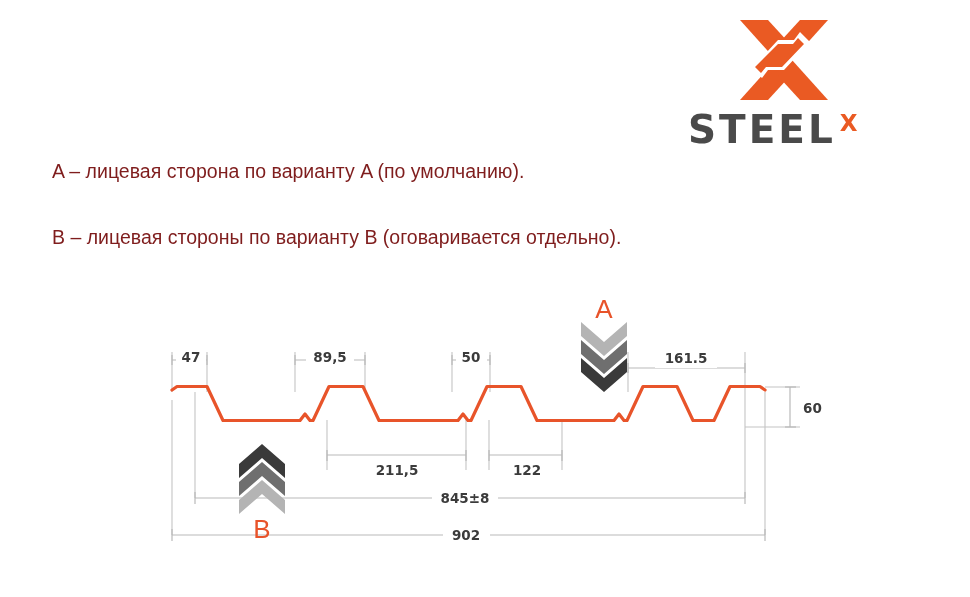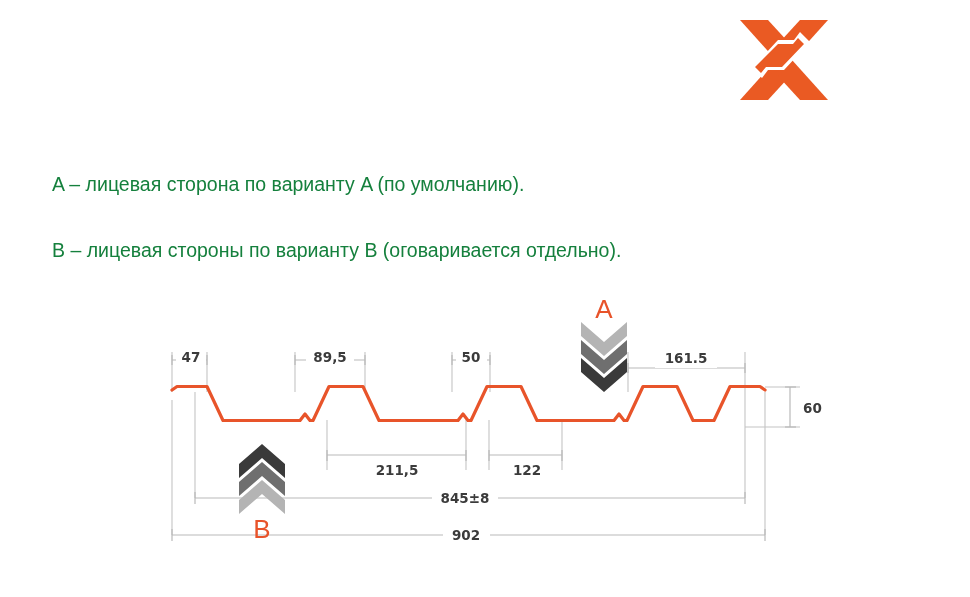--- a/index.html
+++ b/index.html
@@ -57,25 +57,24 @@
     line-height: 1;
     margin-left: 4px;
     position: relative;
     top: -12px;
   }
 
   
   .legend-line {
     position: absolute;
     left: 52px;
-    color: #15803d;
+    color: #7f1d1d;
     font-size: 19.5px;
     font-family: "Liberation Sans", sans-serif;
     white-space: nowrap;
-    margin-top: 13px;
   }
   #legend-a { top: 160px; }
   #legend-b { top: 226px; }
 
   
   #drawing {
     position: absolute;
     left: 0;
     top: 0;
     width: 970px;
@@ -101,20 +100,24 @@
   <svg id="logo-mark" viewBox="0 0 92 84">
     <g fill="#ea5a23">
       <polygon points="2,2 30,2 52,26 38,42 2,2"></polygon>
       <polygon points="90,2 62,2 40,26 54,42 90,2"></polygon>
       <polygon points="2,82 30,82 52,58 38,42 2,82"></polygon>
       <polygon points="90,82 62,82 40,58 54,42 90,82"></polygon>
       <path d="M62,14 L72,24 L46,52 L30,52 L24,60 L14,50 L40,22 L56,22 Z" fill="#ffffff"></path>
       <path d="M60,20 L66,26 L44,49 L28,49 L23,55 L17,49 L40,26 L55,26 Z" fill="#ea5a23"></path>
     </g>
   </svg>
+  <div id="logo-wordmark">
+    <span id="logo-steel">STEEL</span>
+    <span id="logo-x">X</span>
+  </div>
 </div>
 
 <div class="legend-line" id="legend-a">A – лицевая сторона по варианту A (по умолчанию).</div>
 <div class="legend-line" id="legend-b">B – лицевая стороны по варианту B (оговаривается отдельно).</div>
 
 <svg id="drawing" viewBox="0 0 970 597">
 
   <g stroke="#c4c4c4" stroke-width="1.1" fill="none">
 
     <line x1="172" y1="352" x2="172" y2="392"></line>

